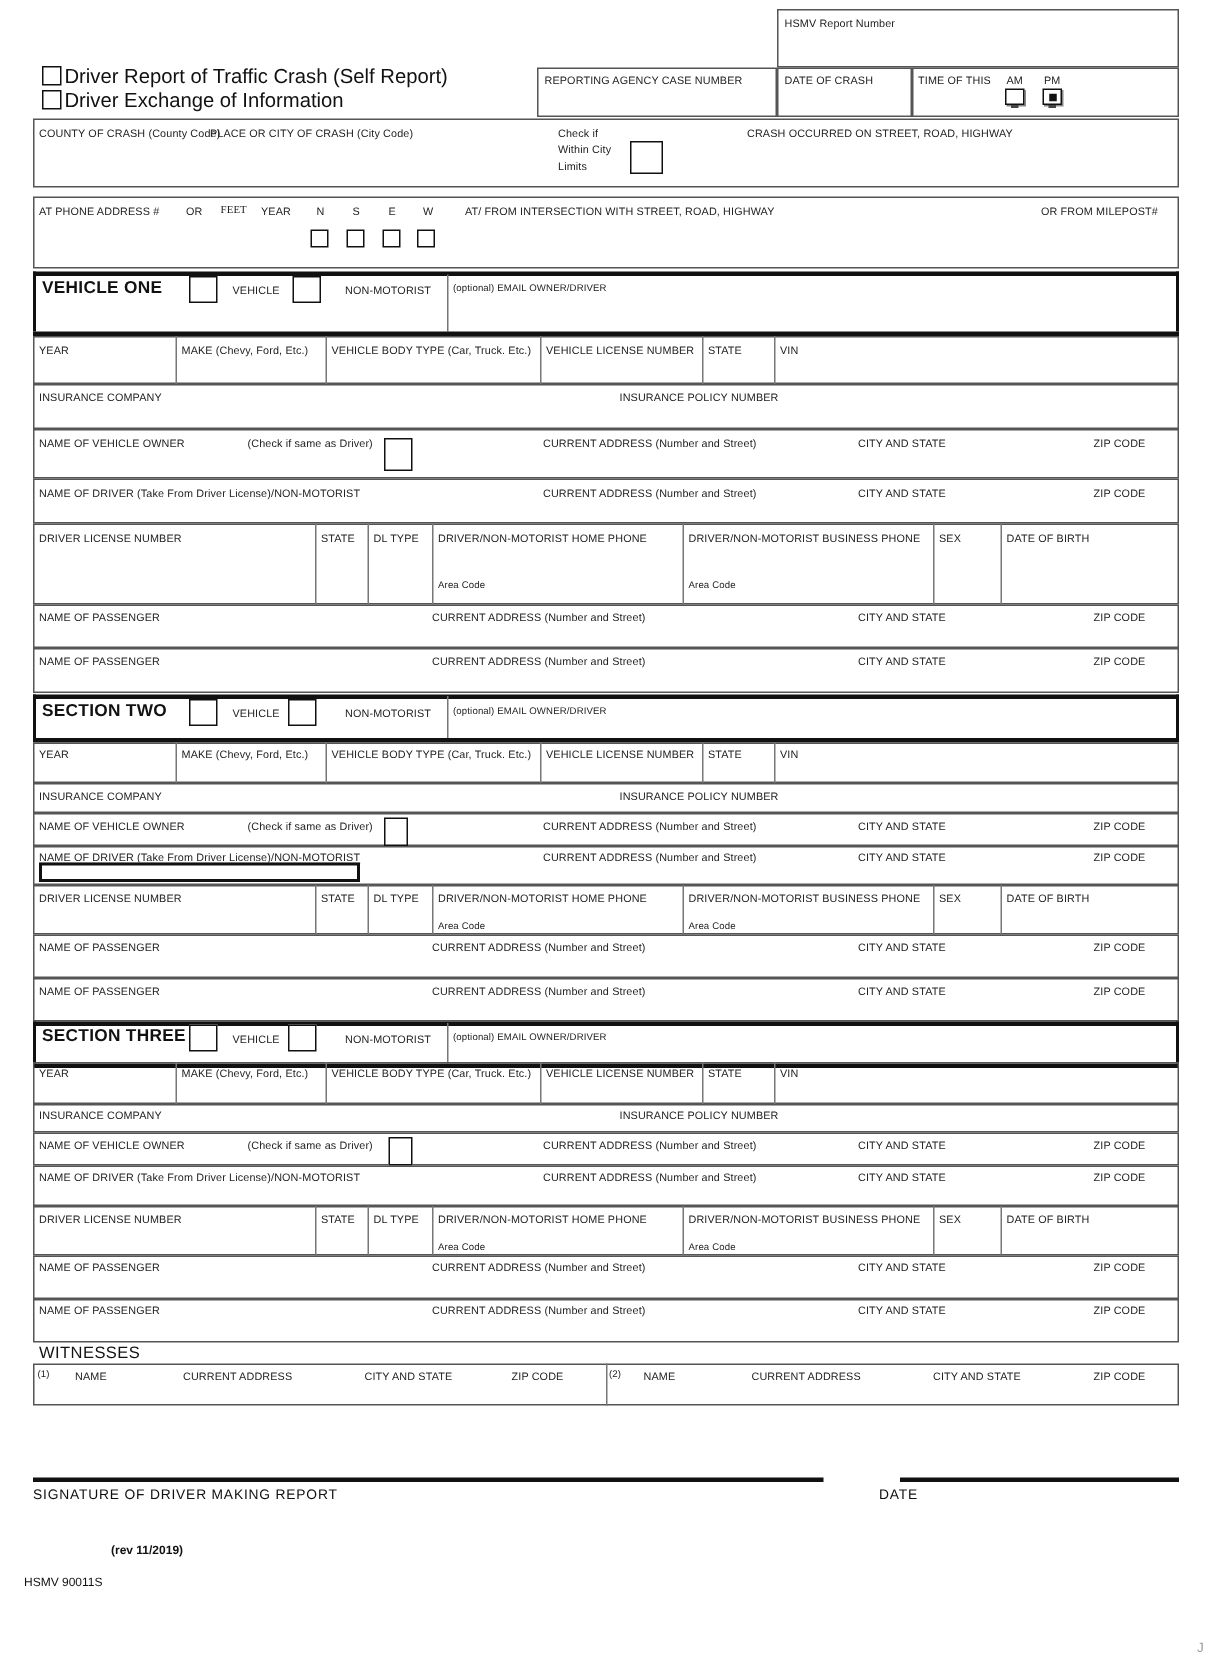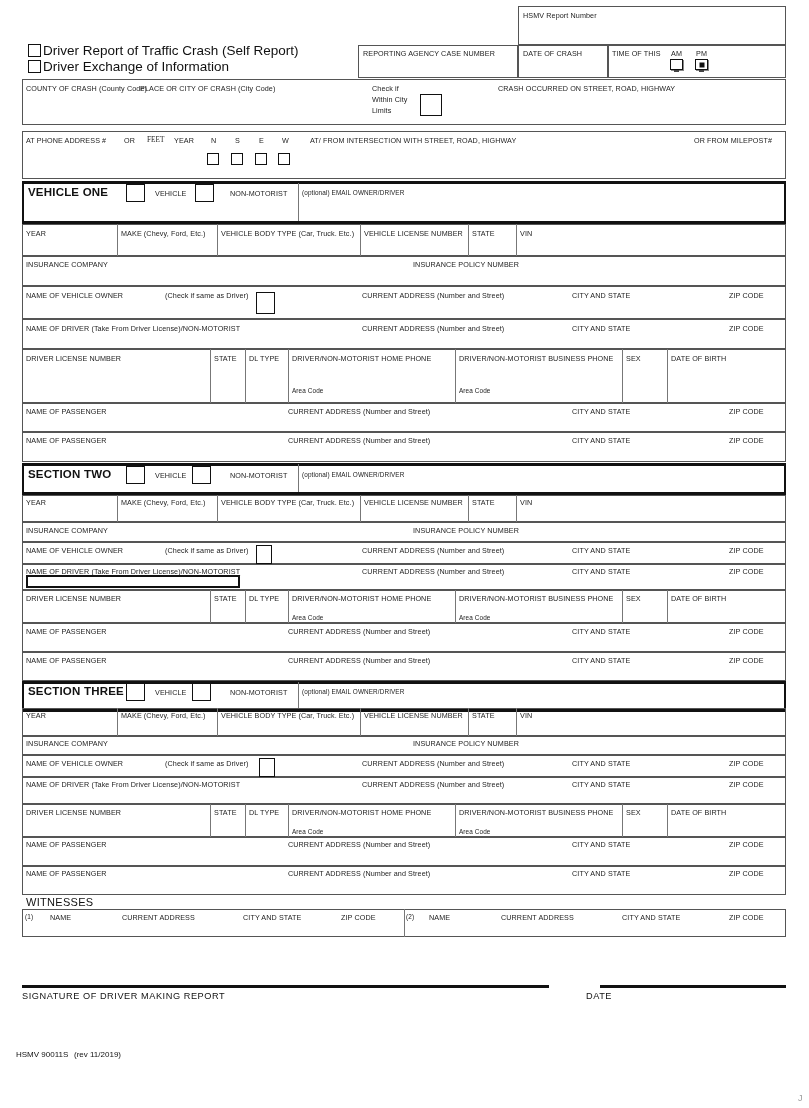--- a/index.html
+++ b/index.html
@@ -375,18 +375,18 @@
   <div class="lbl" style="left:729px; top:913px;">ZIP CODE</div>
 
   <div class="sig-rule" style="left:22px; top:985px; width:527px;"></div>
   <div class="sig-lbl" style="left:22px; top:991px;">SIGNATURE  OF  DRIVER  MAKING REPORT</div>
 
   <div class="sig-rule" style="left:600px; top:985px; width:186px;"></div>
   <div class="sig-lbl" style="left:586px; top:991px;">DATE</div>
 
 
   <div class="formid" style="left:16px; top:1050px;">HSMV 90011S</div>
-  <div class="formid" style="left:74px; top:1050px;">(rev 11/2019)</div>
+  <div class="formid" style="left:74px; top:1029px;font-weight:bold;">(rev 11/2019)</div>
 
 
   <div class="corner-mark" style="left:798px; top:1093px;">J</div>
 
 </div>
 
 </body></html>

